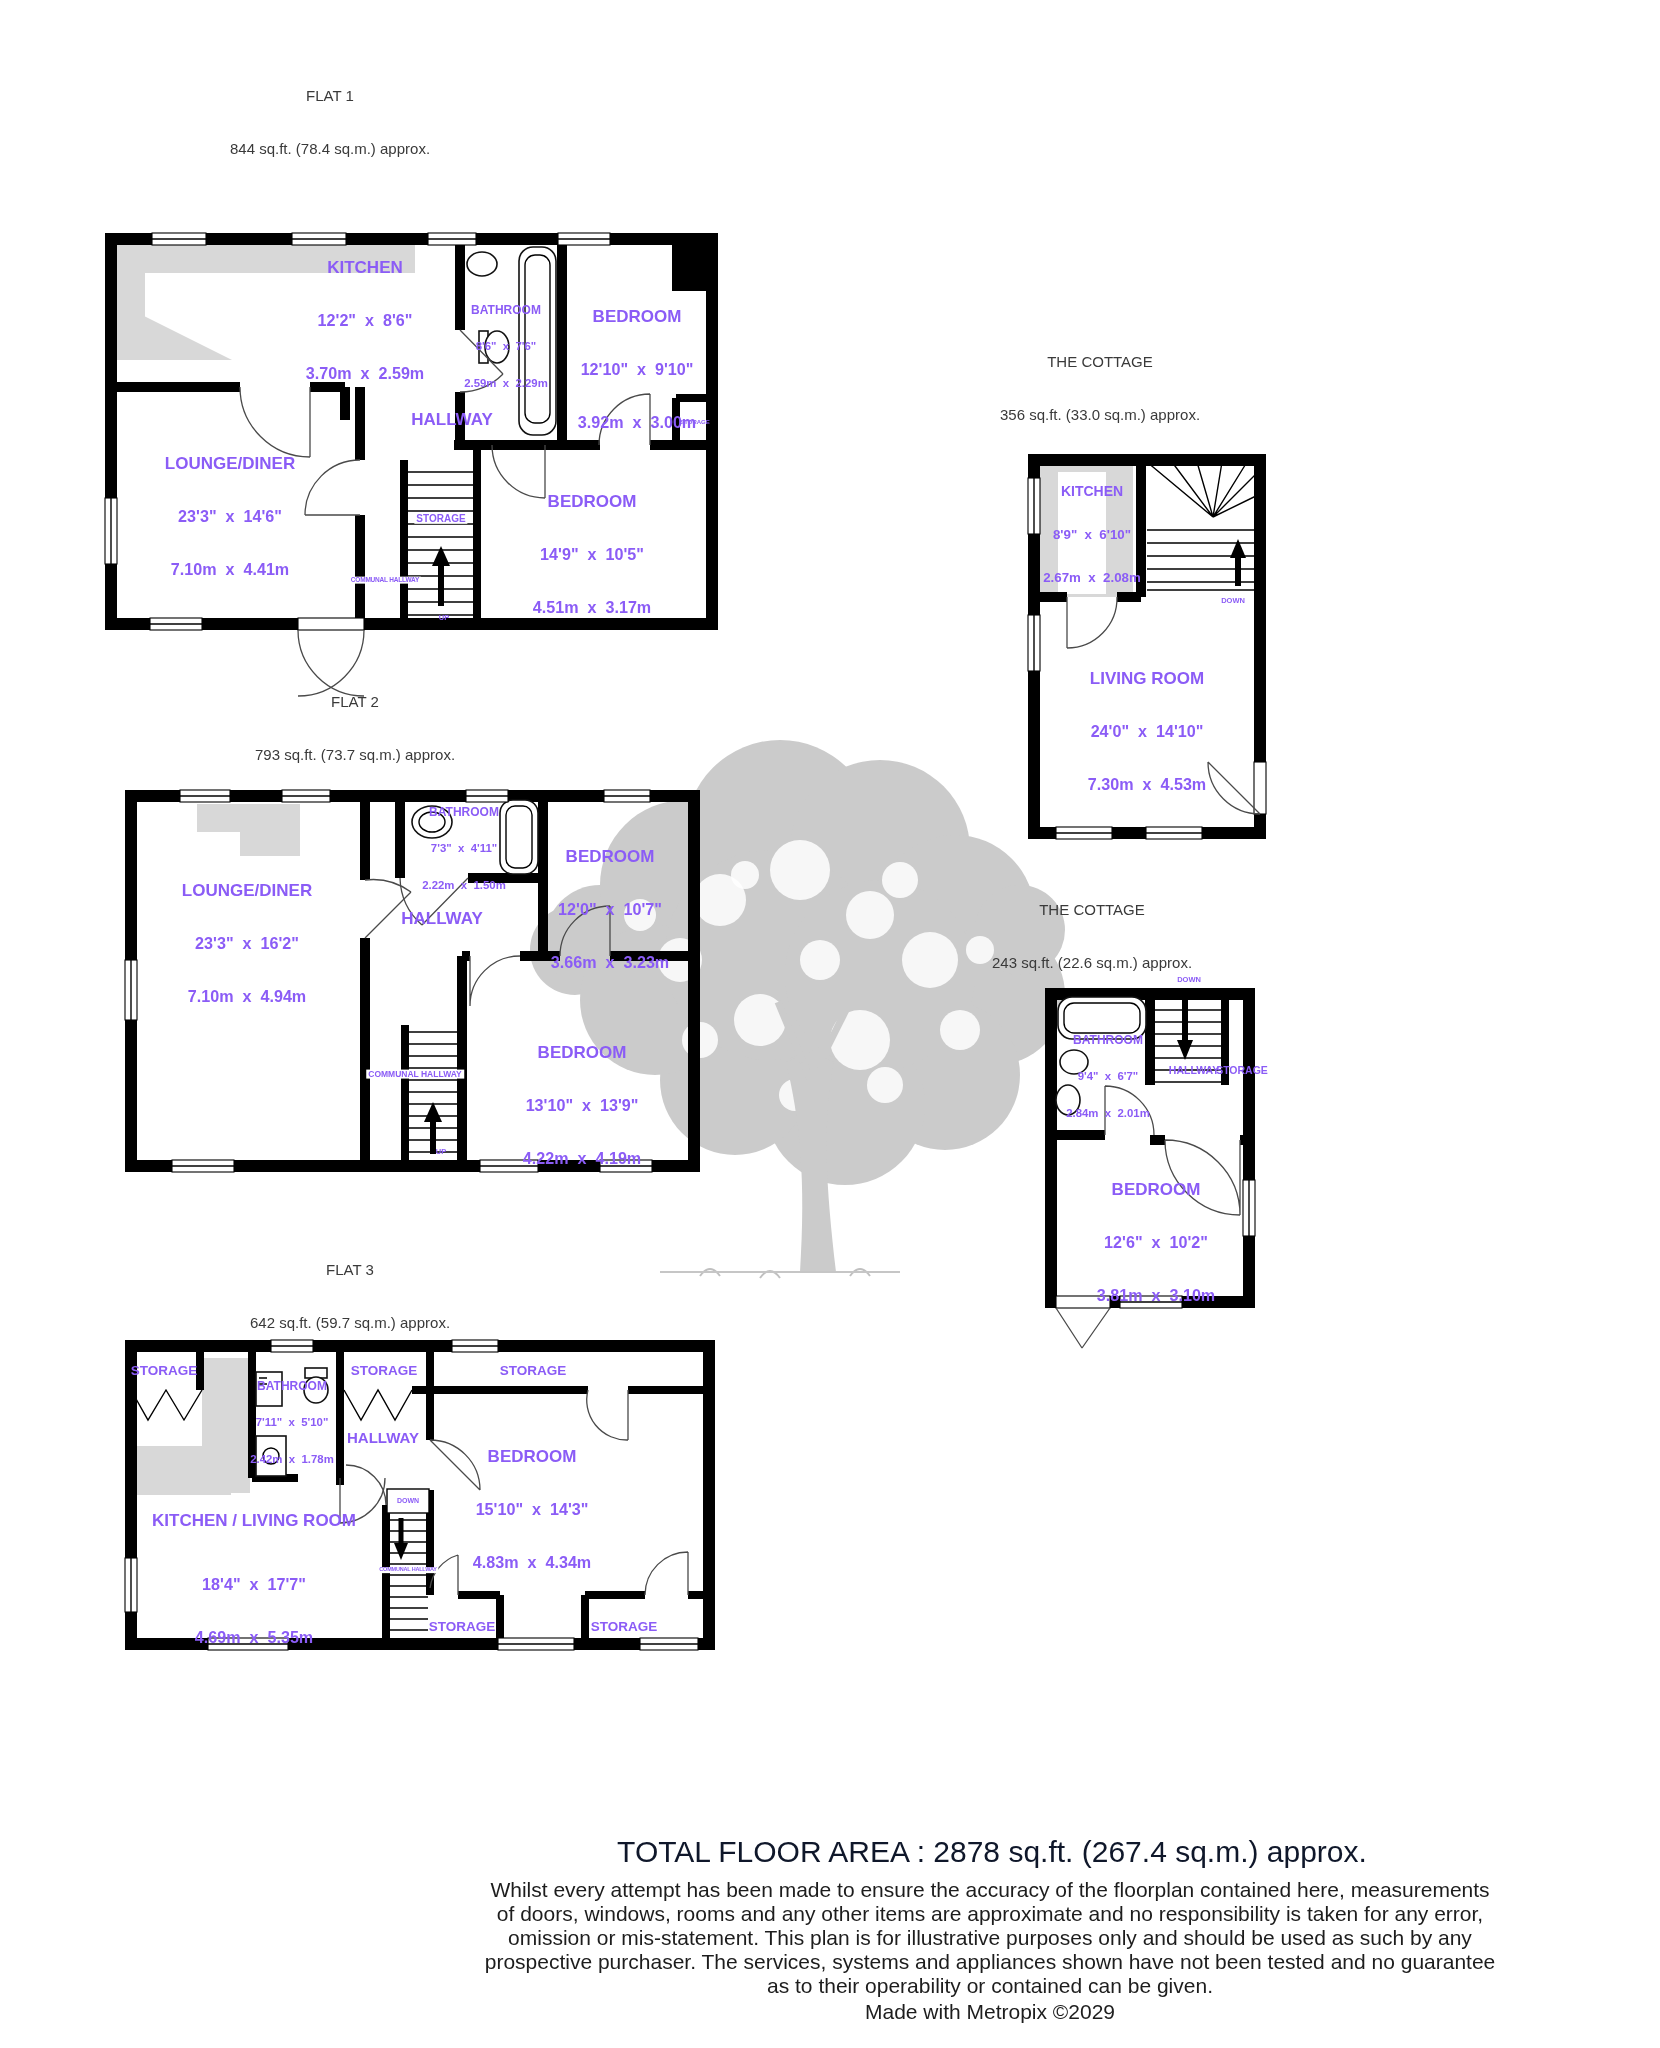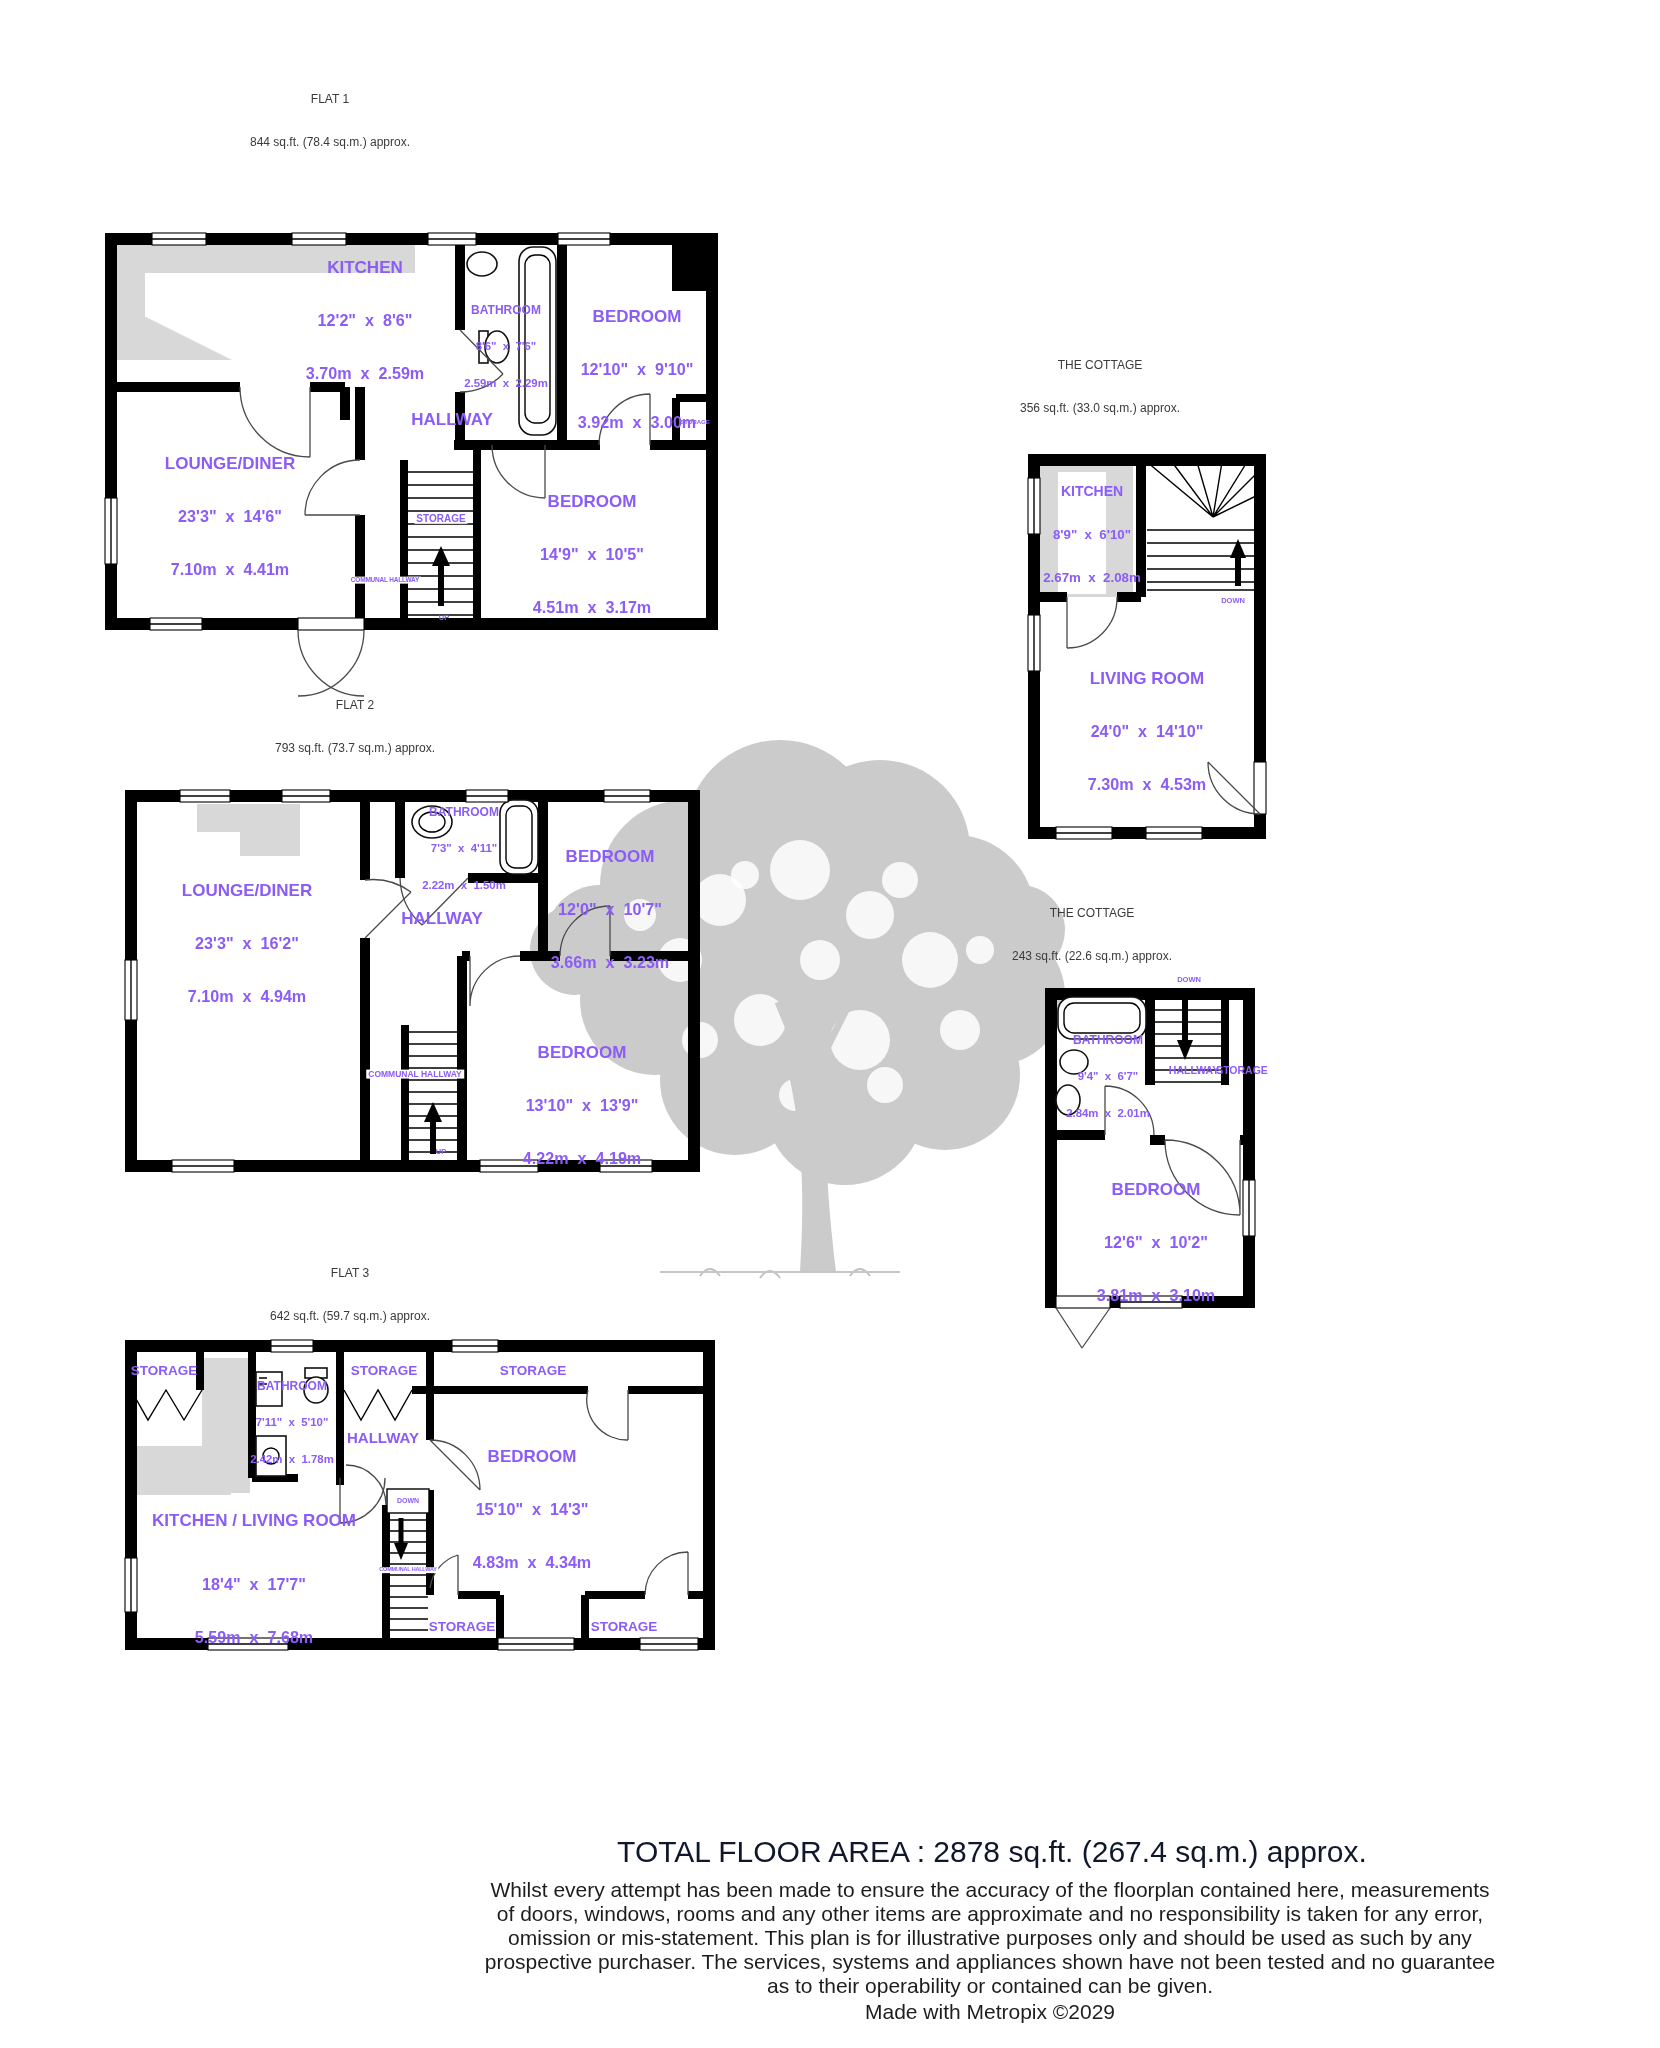--- a/index.html
+++ b/index.html
@@ -1,19 +1,19 @@
 <!DOCTYPE html>
 <html><head>
 <meta charset="utf-8">
 <style>
   html,body{margin:0;padding:0;background:#fff;}
   .page{position:relative;width:1660px;height:2048px;background:#ffffff;
         font-family:"Liberation Sans",sans-serif;overflow:hidden;}
   .unit-title{position:absolute;transform:translate(-50%,-50%);text-align:center;
-        font-size:12px;line-height:1.18;color:#3a3a3a;white-space:pre;}
+        font-size:15px;line-height:1.18;color:#3a3a3a;white-space:pre;}
   .plan-label{position:absolute;transform:translate(-50%,-50%);text-align:center;
         font-weight:bold;color:#8b5cf6;white-space:pre;line-height:1.04;}
   .sz-lg{font-size:17px;}
   .sz-md{font-size:14px;}
   .sz-sm{font-size:12px;}
   .sz-st{font-size:13.5px;}
   .one-lg{font-size:17px;}
   .one-md{font-size:15px;}
   .tiny{font-size:7.5px;}
   .micro{font-size:6.5px;letter-spacing:-0.2px;}
@@ -398,21 +398,21 @@
 </div>
 <div class="plan-label one-md" style="left:383px;top:1438px;">HALLWAY</div>
 <div class="plan-label sz-lg" style="left:532px;top:1500px;">
   <div>BEDROOM</div>
   <div class="dim">15'10"  x  14'3"</div>
   <div class="dim">4.83m  x  4.34m</div>
 </div>
 <div class="plan-label sz-lg" style="left:254px;top:1570px;">
   <div>KITCHEN / LIVING ROOM</div>
   <div class="dim gap-dims">18'4"  x  17'7"</div>
-  <div class="dim">5.59m  x  7.68m</div>
+  <div class="dim">4.69m  x  5.35m</div>
 </div>
 <div class="plan-label sz-st" style="left:462px;top:1627px;">STORAGE</div>
 <div class="plan-label sz-st" style="left:624px;top:1627px;">STORAGE</div>
 <div class="plan-label" style="left:408px;top:1501px;font-size:7px;">DOWN</div>
 <div class="plan-label nano wbg" style="left:408px;top:1570px;">COMMUNAL HALLWAY</div>
 
 <div class="footer-total">TOTAL FLOOR AREA : 2878 sq.ft. (267.4 sq.m.) approx.</div>
 <div class="footer-line" style="left:990px;top:1914px;">of doors, windows, rooms and any other items are approximate and no responsibility is taken for any error,</div>
 <div class="footer-line" style="left:990px;top:1890px;">Whilst every attempt has been made to ensure the accuracy of the floorplan contained here, measurements</div>
 <div class="footer-line" style="left:990px;top:1938px;">omission or mis-statement. This plan is for illustrative purposes only and should be used as such by any</div>

